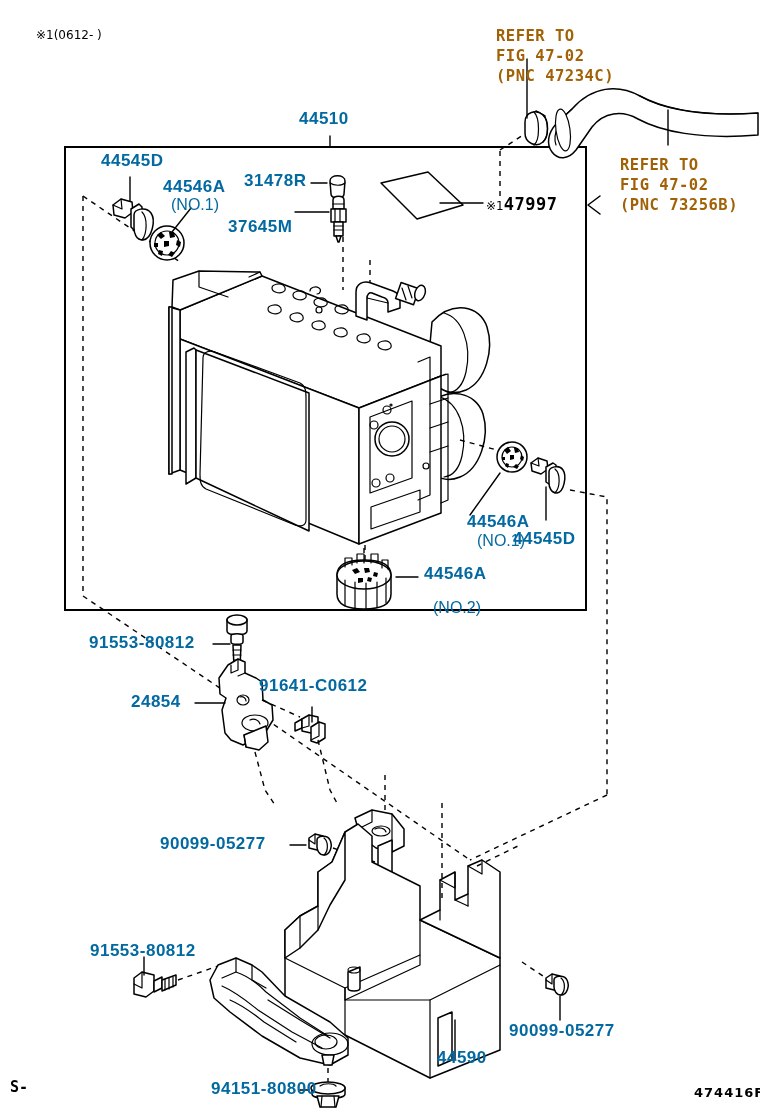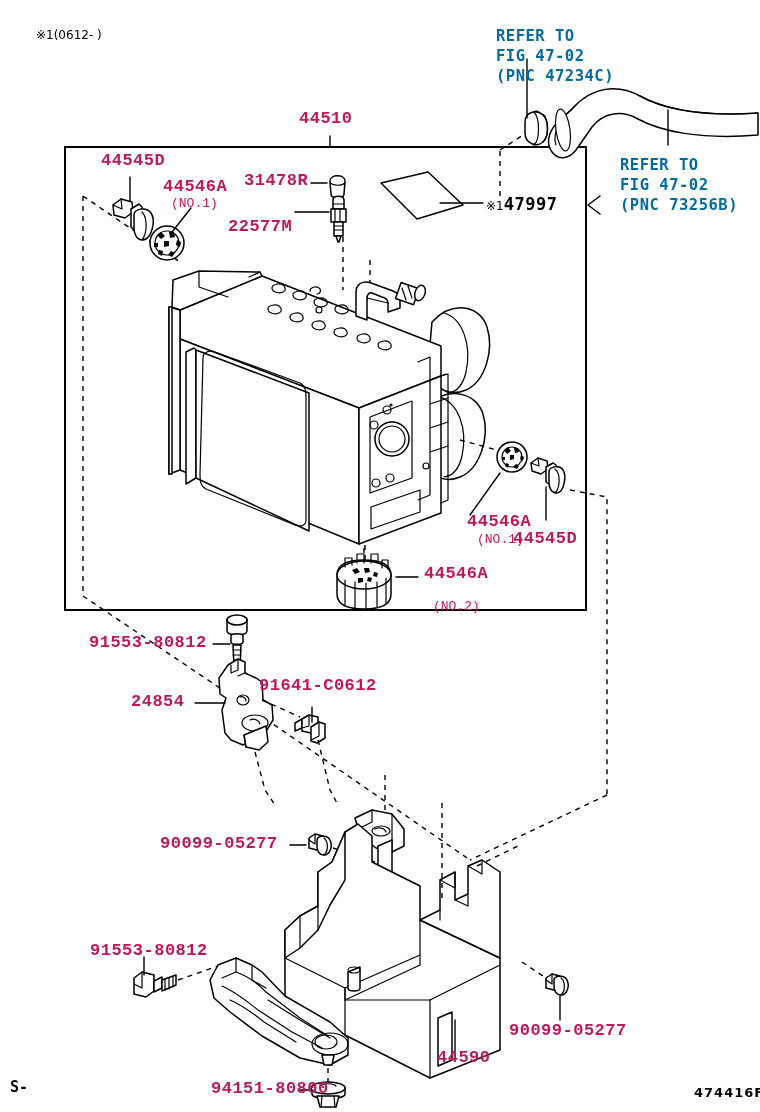--- a/index.html
+++ b/index.html
@@ -7,48 +7,48 @@
   body{
     width:760px;height:1112px;position:relative;overflow:hidden;
     font-family:"DejaVu Sans Mono","Liberation Mono",monospace;
     color:#000;
   }
   #stage{position:absolute;left:0;top:0;width:747px;height:1112px;}
   #art{position:absolute;left:0;top:0;width:760px;height:1112px;}
 
   .lbl{
     position:absolute;
-    font-family:Liberation Mono, monospace;
+    font-family:Liberation Sans, sans-serif;
     font-weight:bold;
     font-size:17px;
     letter-spacing:0.5px;
-    color:#be185d;
+    color:#0369a1;
     white-space:nowrap;
     line-height:1.05;
   }
   .lbl.sub{
     font-weight:normal;
-    font-size:13px;
+    font-size:16px;
     letter-spacing:0px;
   }
   .note{
     position:absolute;
     font-family:"DejaVu Sans","Liberation Sans",sans-serif;
     font-size:12px;
     color:#000;
     white-space:nowrap;
   }
   .refblk{
     position:absolute;
     font-family:"DejaVu Sans Mono","Liberation Mono",monospace;
     font-weight:bold;
     font-size:15.5px;
     line-height:1.30;
     letter-spacing:0.5px;
-    color:#0369a1;
+    color:#a16207;
     white-space:nowrap;
   }
   .star{
     font-family:"DejaVu Sans","Liberation Sans",sans-serif;
     font-weight:normal;
     font-size:12px;
   }
   .code{
     position:absolute;
     font-family:"DejaVu Sans","Liberation Sans",sans-serif;
@@ -426,21 +426,21 @@
 
   <div class="lbl" style="left:299px; top:110px;">44510</div>
 
   <div class="lbl" style="left:101px; top:152px;">44545D</div>
 
   <div class="lbl" style="left:163px; top:178px;">44546A</div>
   <div class="lbl sub" style="left:171px; top:197px;">(NO.1)</div>
 
   <div class="lbl" style="left:244px; top:172px;">31478R</div>
 
-  <div class="lbl" style="left:228px; top:218px;">22577M</div>
+  <div class="lbl" style="left:228px; top:218px;">37645M</div>
 
   <div style="position:absolute; left:486px; top:194px; white-space:nowrap;">
     <span class="star">※1</span><span style="font-family:'DejaVu Sans Mono','Liberation Mono',monospace;font-weight:bold;font-size:17px;letter-spacing:0.5px;">47997</span>
   </div>
 
   <div class="lbl" style="left:467px; top:513px;">44546A</div>
   <div class="lbl sub" style="left:477px; top:533px;">(NO.1)</div>
 
   <div class="lbl" style="left:513px; top:530px;">44545D</div>
 

